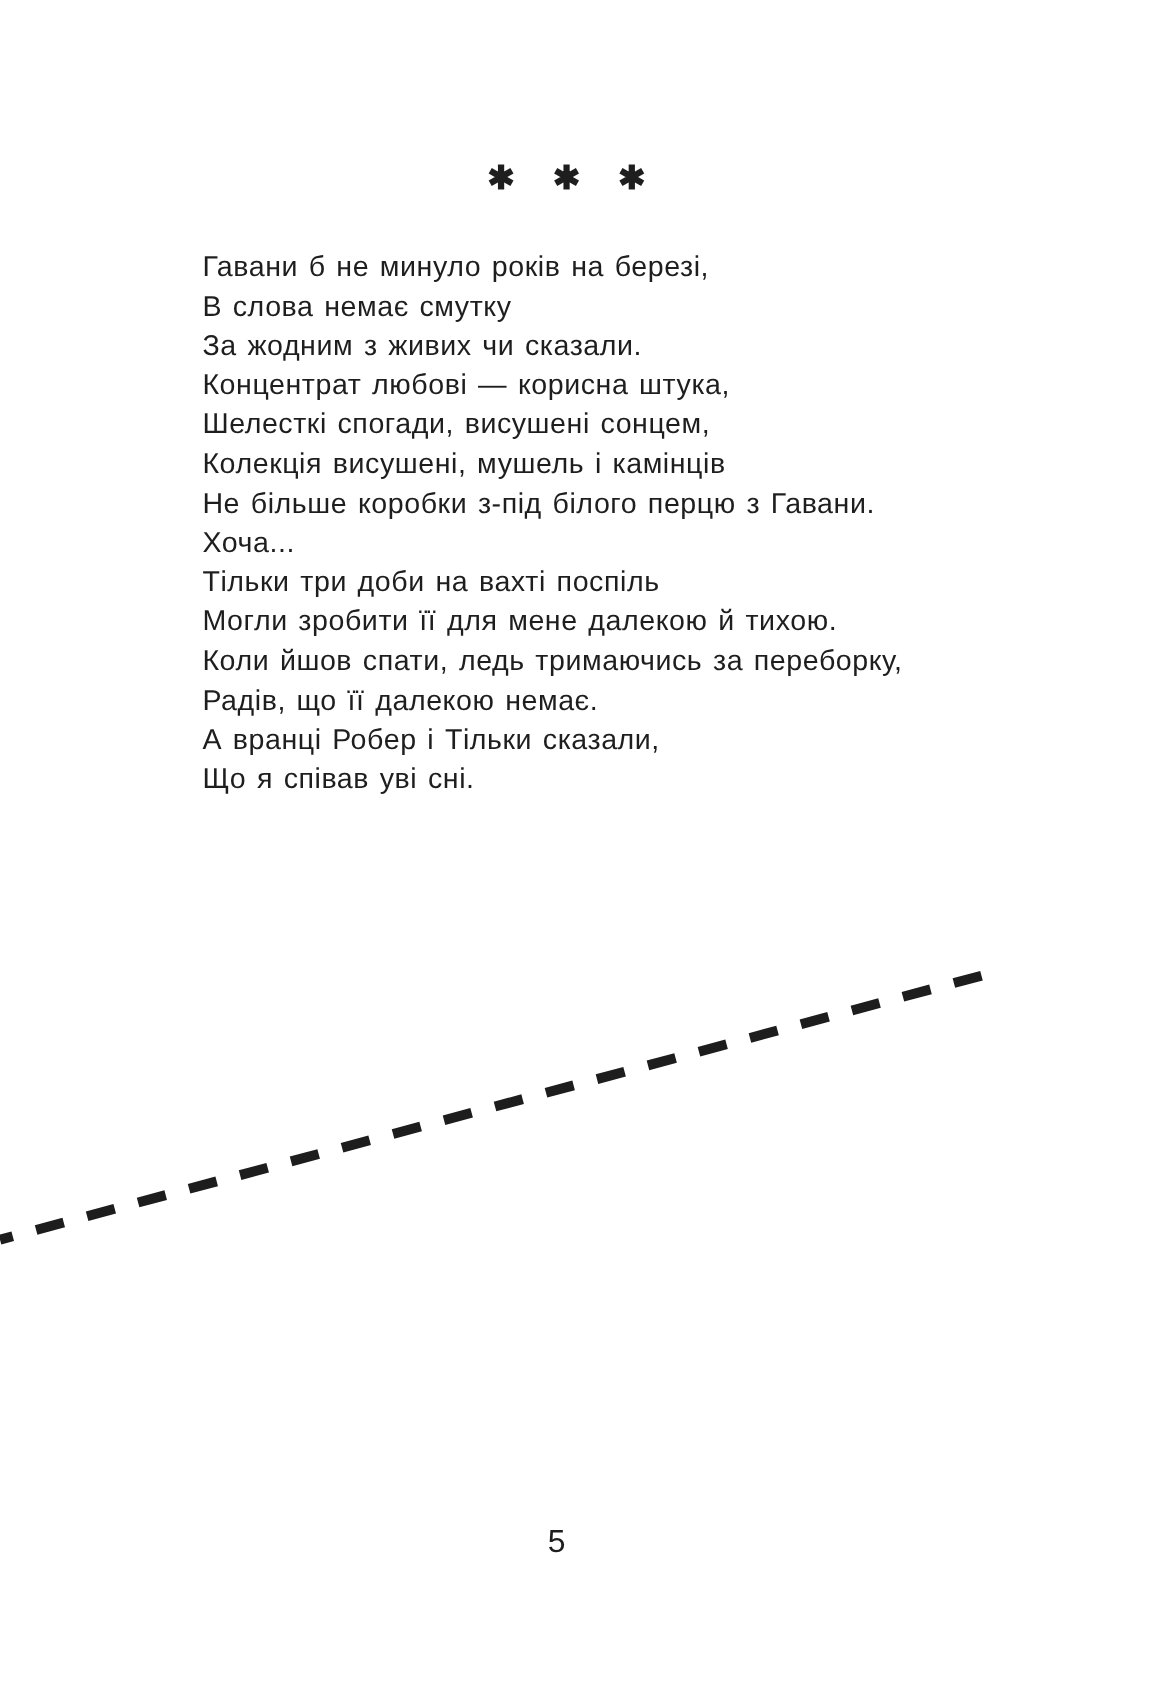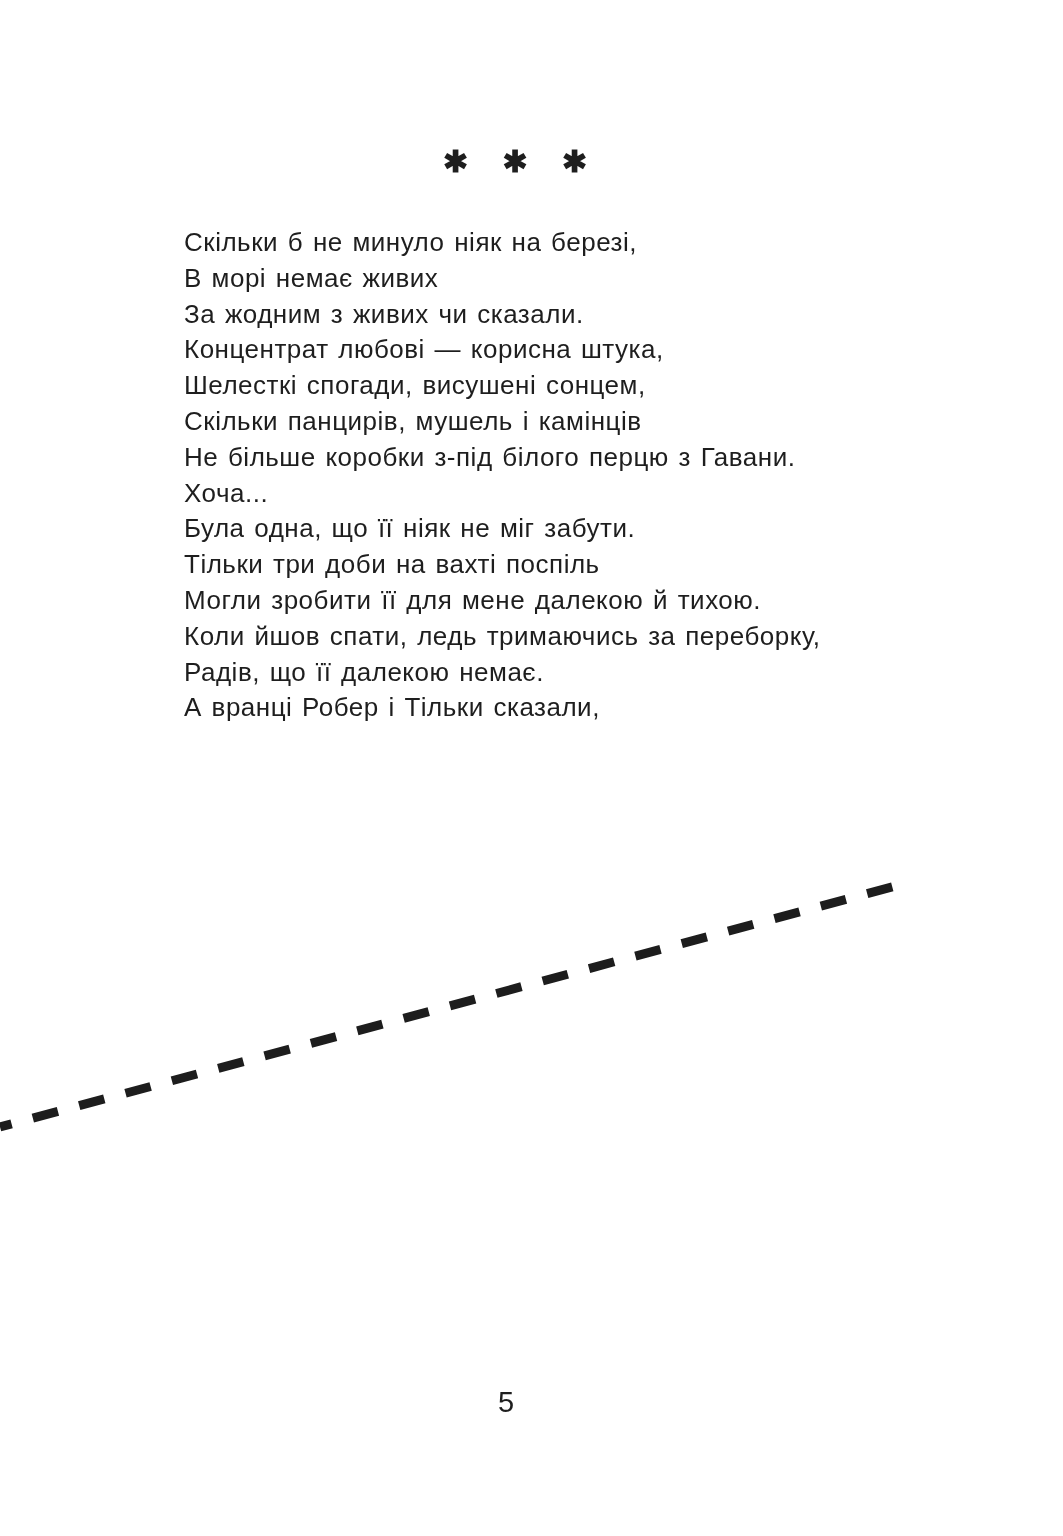--- a/index.html
+++ b/index.html
@@ -63,34 +63,34 @@
   }
 </style>
 </head>
 <body>
 
 <div class="page">
 
   <div class="section-marker">✱ ✱ ✱</div>
 
   <div class="poem">
-    <div class="line">Скільки б не минуло ніяк на березі,</div>
-    <div class="line">В морі немає живих</div>
+    <div class="line">Гавани б не минуло років на березі,</div>
+    <div class="line">В слова немає смутку</div>
     <div class="line">За жодним з живих чи сказали.</div>
     <div class="line">Концентрат любові — корисна штука,</div>
     <div class="line">Шелесткі спогади, висушені сонцем,</div>
-    <div class="line">Скільки панцирів, мушель і камінців</div>
+    <div class="line">Колекція висушені, мушель і камінців</div>
     <div class="line">Не більше коробки з-під білого перцю з Гавани.</div>
     <div class="line">Хоча...</div>
-    <div class="line">Була одна, що її ніяк не міг забути.</div>
     <div class="line">Тільки три доби на вахті поспіль</div>
     <div class="line">Могли зробити її для мене далекою й тихою.</div>
     <div class="line">Коли йшов спати, ледь тримаючись за переборку,</div>
     <div class="line">Радів, що її далекою немає.</div>
     <div class="line">А вранці Робер і Тільки сказали,</div>
+    <div class="line">Що я співав уві сні.</div>
   </div>
 
   <svg class="divider-svg" viewBox="0 0 920 272" xmlns="http://www.w3.org/2000/svg" aria-hidden="true">
     <line x1="0" y1="259" x2="907" y2="15" stroke="#1d1d1d" stroke-width="9" stroke-dasharray="26 22" stroke-dashoffset="14"></line>
   </svg>
 
   <div class="page-number">5</div>
 
 </div>
 

